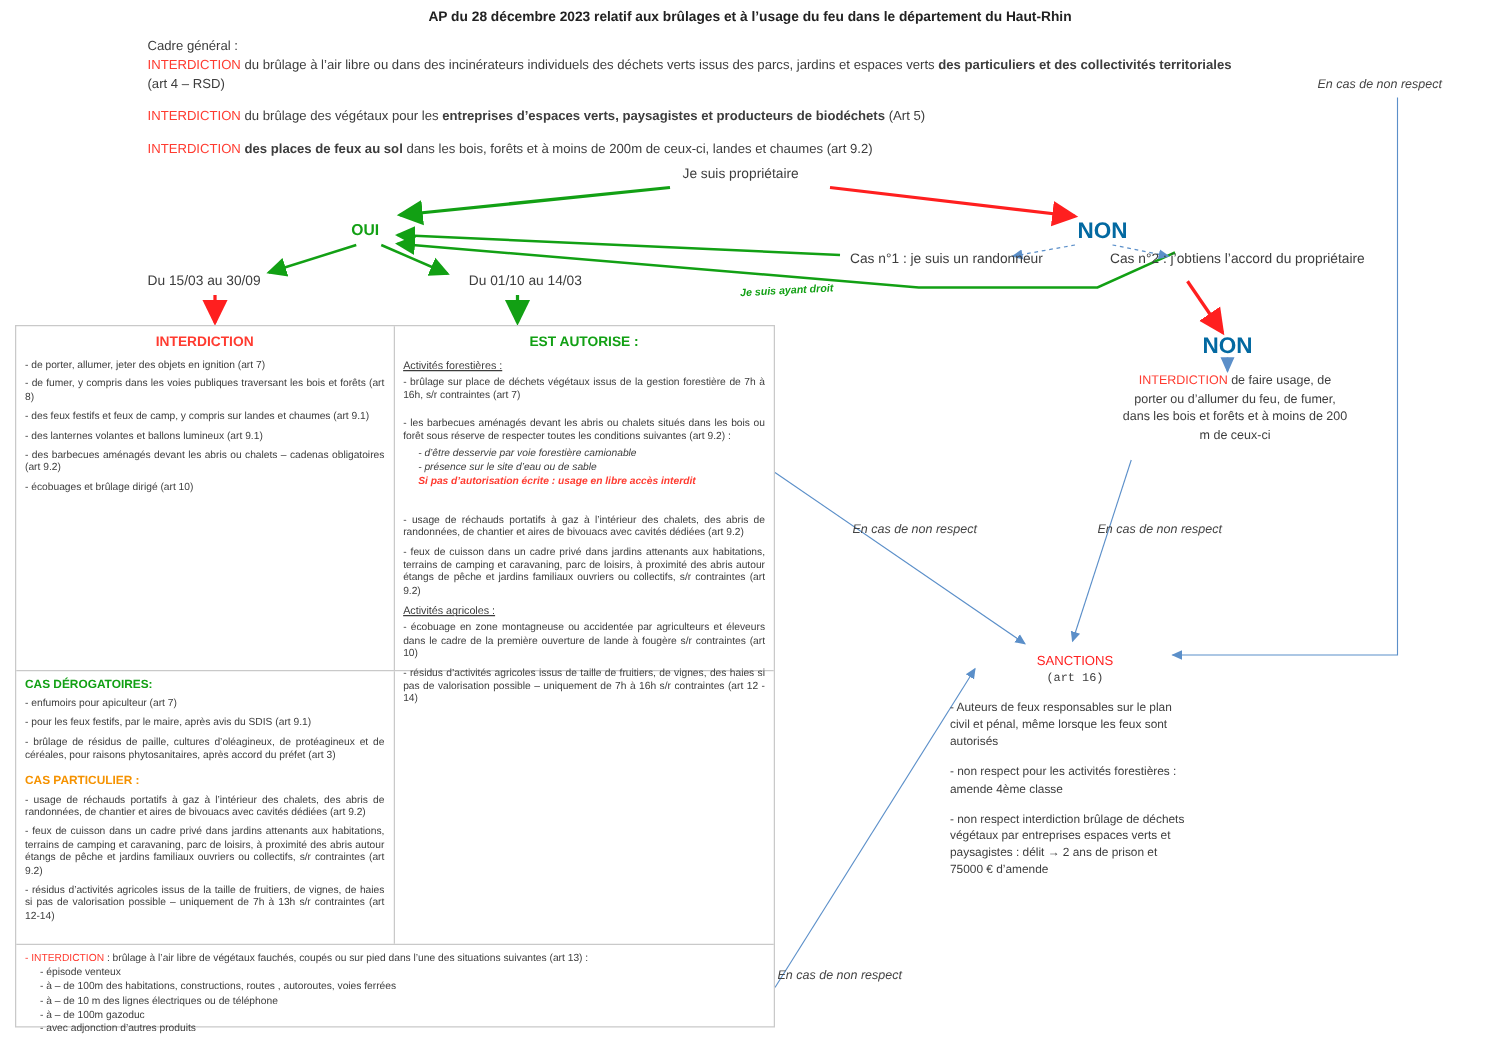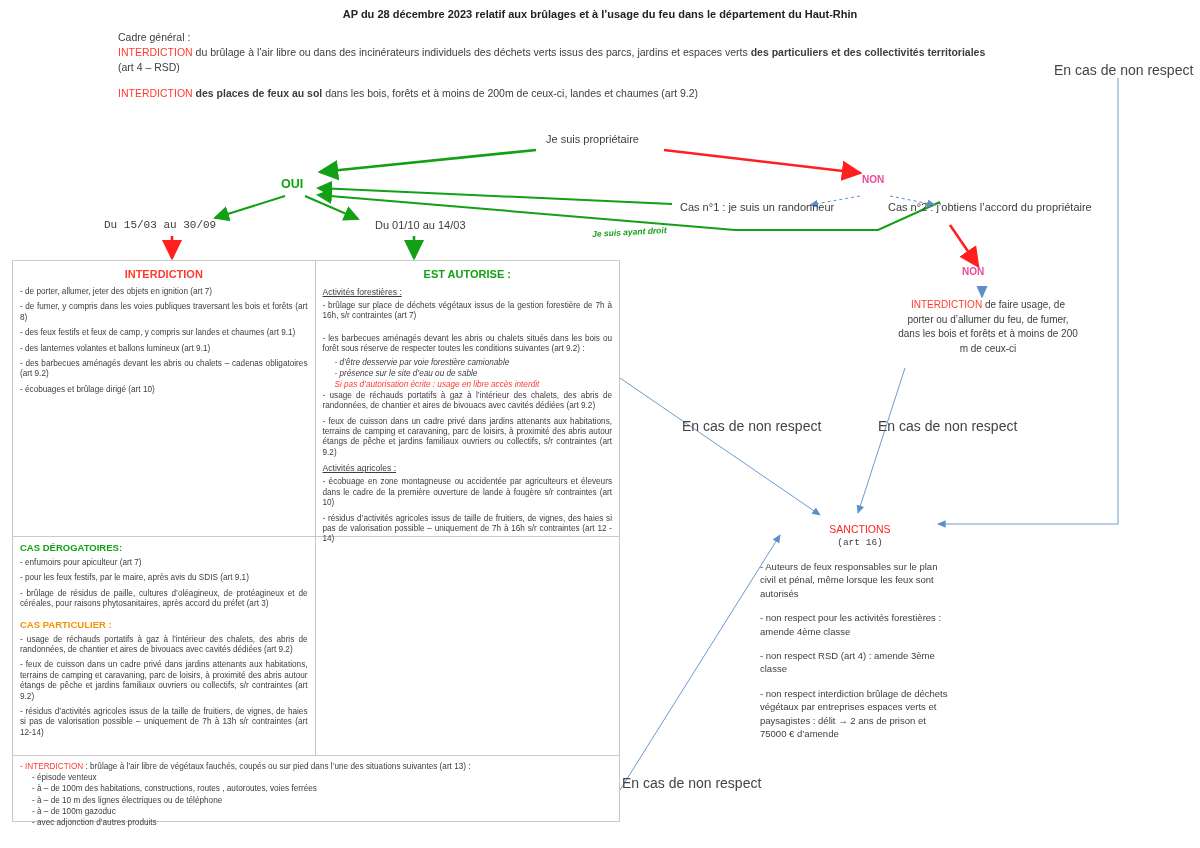--- a/index.html
+++ b/index.html
@@ -27,27 +27,27 @@
     left:118px; top:30px; width:920px;
     font-size:10.5px; line-height:15px; color:#3d3d3d;
   }
   #header-block .p { margin-bottom:11px; }
   .redi { color:#ff3b30; font-weight:normal; }
   .b { font-weight:bold; }
 
   
   .flow-label { font-size:11px; color:#3d3d3d; white-space:nowrap; }
   .flow-oui { font-size:12.5px; font-weight:bold; color:#12a014; }
-  .flow-non { font-size:10px; font-weight:bold; color:#ec4899; }
+  .flow-non { font-size:18px; font-weight:bold; color:#0369a1; }
   .flow-green-ital {
     font-size:8.5px; font-style:italic; font-weight:bold; color:#12a014;
     white-space:nowrap;
   }
   .edge-note {
-    font-size:14px; color:#444; white-space:nowrap;
+    font-size:10px; font-style:italic; color:#444; white-space:nowrap;
   }
 
   
   #matrix {
     left:12px; top:260px; width:608px; height:562px;
     border:1px solid #c9c9c9;
   }
   .mrow { display:flex; }
   .mcell { padding:5px 7px 6px 7px; }
   .bdr-r { border-right:1px solid #c9c9c9; }
@@ -64,21 +64,21 @@
   .sub-green { color:#12a014; font-size:9.5px; font-weight:bold; margin:0 0 5px 0; }
   .sub-orange { color:#f59200; font-size:9.5px; font-weight:bold; margin:9px 0 5px 0; }
   .und { text-decoration:underline; font-size:8.6px; color:#3d3d3d; margin:0 0 4px 0; }
   ul.items { list-style:none; margin:0; padding:0; }
   ul.items li {
     font-size:8.2px; line-height:10.4px; margin-bottom:5px;
     text-align:justify; color:#3d3d3d;
   }
   ul.items li.tight { margin-bottom:3px;margin-top:12px; }
   ul.items li.ital { font-style:italic; padding-left:12px; margin-bottom:1px; }
-  ul.items li.ital-red { font-style:italic; padding-left:12px; color:#ff3b30; margin-bottom:0; }
+  ul.items li.ital-red { font-style:italic; padding-left:12px; color:#ff3b30; margin-bottom:20px;font-weight:bold; }
   .lastrow-text { font-size:8.2px; line-height:11.2px; }
   .lastrow-text .lead { color:#ff3b30; }
   .lastrow-text .ind { padding-left:12px; display:block; }
 
   
   #non2-block {
     left:898px; top:298px; width:180px;
     font-size:10px; line-height:14.5px; color:#3d3d3d;
     text-align:center;
   }
@@ -146,28 +146,31 @@
 
 <div class="abs" id="doc-title">AP du 28 décembre 2023 relatif aux brûlages et à l’usage du feu dans le département du Haut-Rhin</div>
 
 <div class="abs" id="header-block">
   <div class="p">
     <span>Cadre général :</span><br>
     <span class="redi">INTERDICTION</span><span> du brûlage à l’air libre ou dans des incinérateurs individuels des déchets verts issus des parcs, jardins et espaces verts </span><span class="b">des particuliers et des collectivités territoriales</span><br>
     <span>(art 4 – RSD)</span>
   </div>
   <div class="p">
+    <span class="redi">INTERDICTION</span><span> du brûlage des végétaux pour les </span><span class="b">entreprises d’espaces verts, paysagistes et producteurs de biodéchets</span><span> (Art 5)</span>
+  </div>
+  <div class="p">
     <span class="redi">INTERDICTION</span><span class="b"> des places de feux au sol</span><span> dans les bois, forêts et à moins de 200m de ceux-ci, landes et chaumes (art 9.2)</span>
   </div>
 </div>
 
 <div class="abs flow-label" style="left:546px; top:133px;">Je suis propriétaire</div>
 <div class="abs flow-oui" style="left:281px; top:177px;">OUI</div>
 <div class="abs flow-non" style="left:862px; top:174px;">NON</div>
-<div class="abs flow-label" style="left:104px; top:219px;font-family:Liberation Mono, monospace;">Du 15/03 au 30/09</div>
+<div class="abs flow-label" style="left:118px; top:219px;">Du 15/03 au 30/09</div>
 <div class="abs flow-label" style="left:375px; top:219px;">Du 01/10 au 14/03</div>
 <div class="abs flow-label" style="left:680px; top:201px;">Cas n°1 : je suis un randonneur</div>
 <div class="abs flow-label" style="left:888px; top:201px;">Cas n°2 : j’obtiens l’accord du propriétaire</div>
 <div class="abs flow-green-ital" style="left:592px; top:227px; transform:rotate(-3deg);">Je suis ayant droit</div>
 <div class="abs flow-non" style="left:962px; top:266px;">NON</div>
 
 <div class="abs edge-note" style="left:682px; top:418px;">En cas de non respect</div>
 <div class="abs edge-note" style="left:878px; top:418px;">En cas de non respect</div>
 <div class="abs edge-note" style="left:1054px; top:62px;">En cas de non respect</div>
 <div class="abs edge-note" style="left:622px; top:775px;">En cas de non respect</div>
@@ -242,15 +245,14 @@
 
 <div class="abs" id="non2-block">
   <span class="redi">INTERDICTION</span><span> de faire usage, de porter ou d’allumer du feu, de fumer, dans les bois et forêts et à moins de 200 m de ceux-ci</span>
 </div>
 
 <div class="abs" id="sanctions-title">SANCTIONS</div>
 <div class="abs" id="sanctions-sub">(art 16)</div>
 <div class="abs" id="sanctions-body">
   <p>- Auteurs de feux responsables sur le plan civil et pénal, même lorsque les feux sont autorisés</p>
   <p>- non respect pour les activités forestières : amende 4ème classe</p>
-  <p>- non respect RSD (art 4) : amende 3ème classe</p>
   <p>- non respect interdiction brûlage de déchets végétaux par entreprises espaces verts et paysagistes : délit → 2 ans de prison et 75000 € d’amende</p>
 </div>
 
 </body></html>

